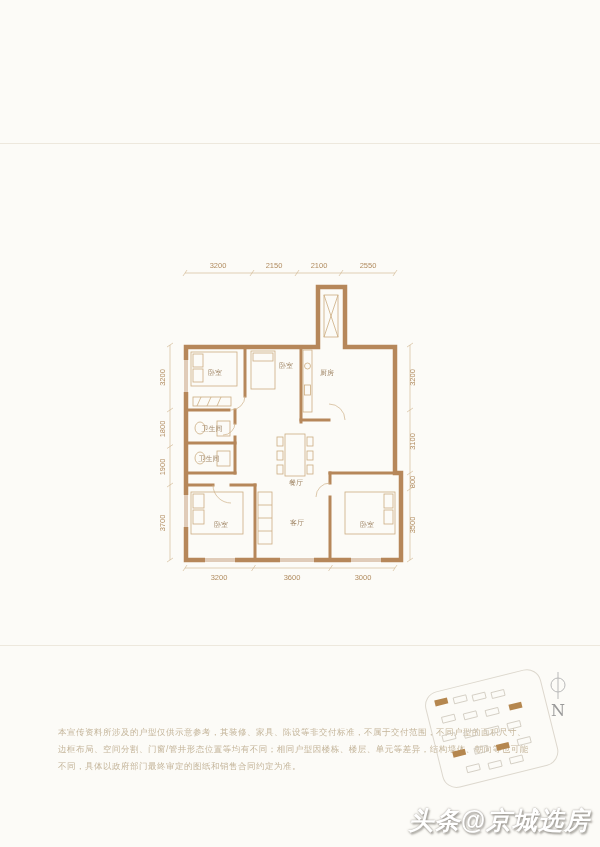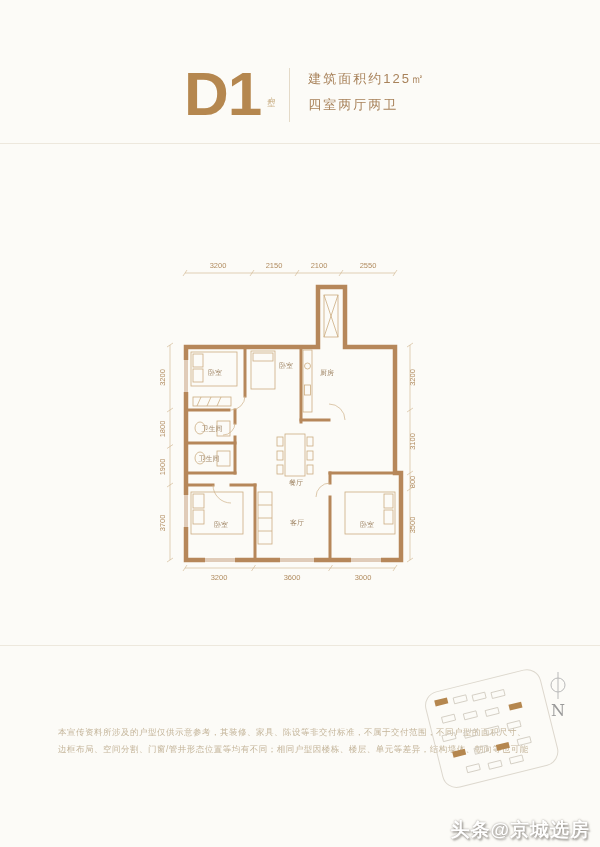--- a/index.html
+++ b/index.html
@@ -34,39 +34,31 @@
   .room-text{font-size:7px; fill:#a08666; font-family:"Liberation Sans",sans-serif;}
   
   .disclaimer{position:absolute; left:58px; top:724px; width:335px;}
   .disclaimer .dline{
     font-size:8.5px; line-height:17px; color:#c4b59a; letter-spacing:0.5px;
     white-space:nowrap;
   }
   .siteplan-wrap{position:absolute; left:418px; top:652px;}
   .north-text{font-size:16px; fill:#9a9a9a; font-family:"DejaVu Serif",serif;}
   .watermark{
-    position:absolute; right:10px; bottom:4px;
-    font-size:19px; font-weight:bold; color:#ffffff; letter-spacing:1px;
+    position:absolute; right:10px; bottom:10px;
+    font-size:25px; font-weight:bold; color:#ffffff; letter-spacing:1px;
     text-shadow:0 0 2px rgba(130,125,118,.85), 1.5px 2px 2px rgba(110,105,98,.55);
+    font-style:italic;
   }
 </style>
 </head>
 <body>
 
 <div class="page">
 
-  <div class="header">
-    <div class="unit-code">D1</div>
-    <div class="unit-type-label">户型</div>
-    <div class="header-vdivider"></div>
-    <div class="header-info">
-      <div class="line">建筑面积约125㎡</div>
-      <div class="line">四室两厅两卫</div>
-    </div>
-  </div>
 
   <div class="hr top"></div>
   <div class="hr bottom"></div>
 
   <div class="plan-wrap">
     <svg width="330" height="350" viewBox="0 0 330 350">
 
       <g stroke="#cfb28a" stroke-width="0.6" fill="none">
 
         <line x1="80" y1="33" x2="290" y2="33"></line>
@@ -232,20 +224,21 @@
         <text class="room-text" x="116" y="287">卧室</text>
         <text class="room-text" x="192" y="285">客厅</text>
         <text class="room-text" x="262" y="287">卧室</text>
       </g>
     </svg>
   </div>
 
   <div class="disclaimer">
     <div class="dline">本宣传资料所涉及的户型仅供示意参考，其装修、家具、陈设等非交付标准，不属于交付范围，不同户型的面积尺寸、</div>
     <div class="dline">边框布局、空间分割、门窗/管井形态位置等均有不同；相同户型因楼栋、楼层、单元等差异，结构墙体、朝向等也可能</div>
+    <div class="dline">不同，具体以政府部门最终审定的图纸和销售合同约定为准。</div>
   </div>
 
   <div class="siteplan-wrap">
     <svg width="178" height="158" viewBox="0 0 178 158">
       <g transform="rotate(-14 72 78)">
         <rect x="15" y="28" width="118" height="98" rx="14" stroke="#ddd8ce" stroke-width="1" fill="none"></rect>
         <g stroke="#cfc9bd" stroke-width="0.8" fill="none">
           <rect x="25" y="36" width="13" height="6" fill="#b5874f" stroke="none"></rect>
           <rect x="44" y="38" width="13" height="6"></rect>
             <rect x="63" y="40" width="13" height="6"></rect>

